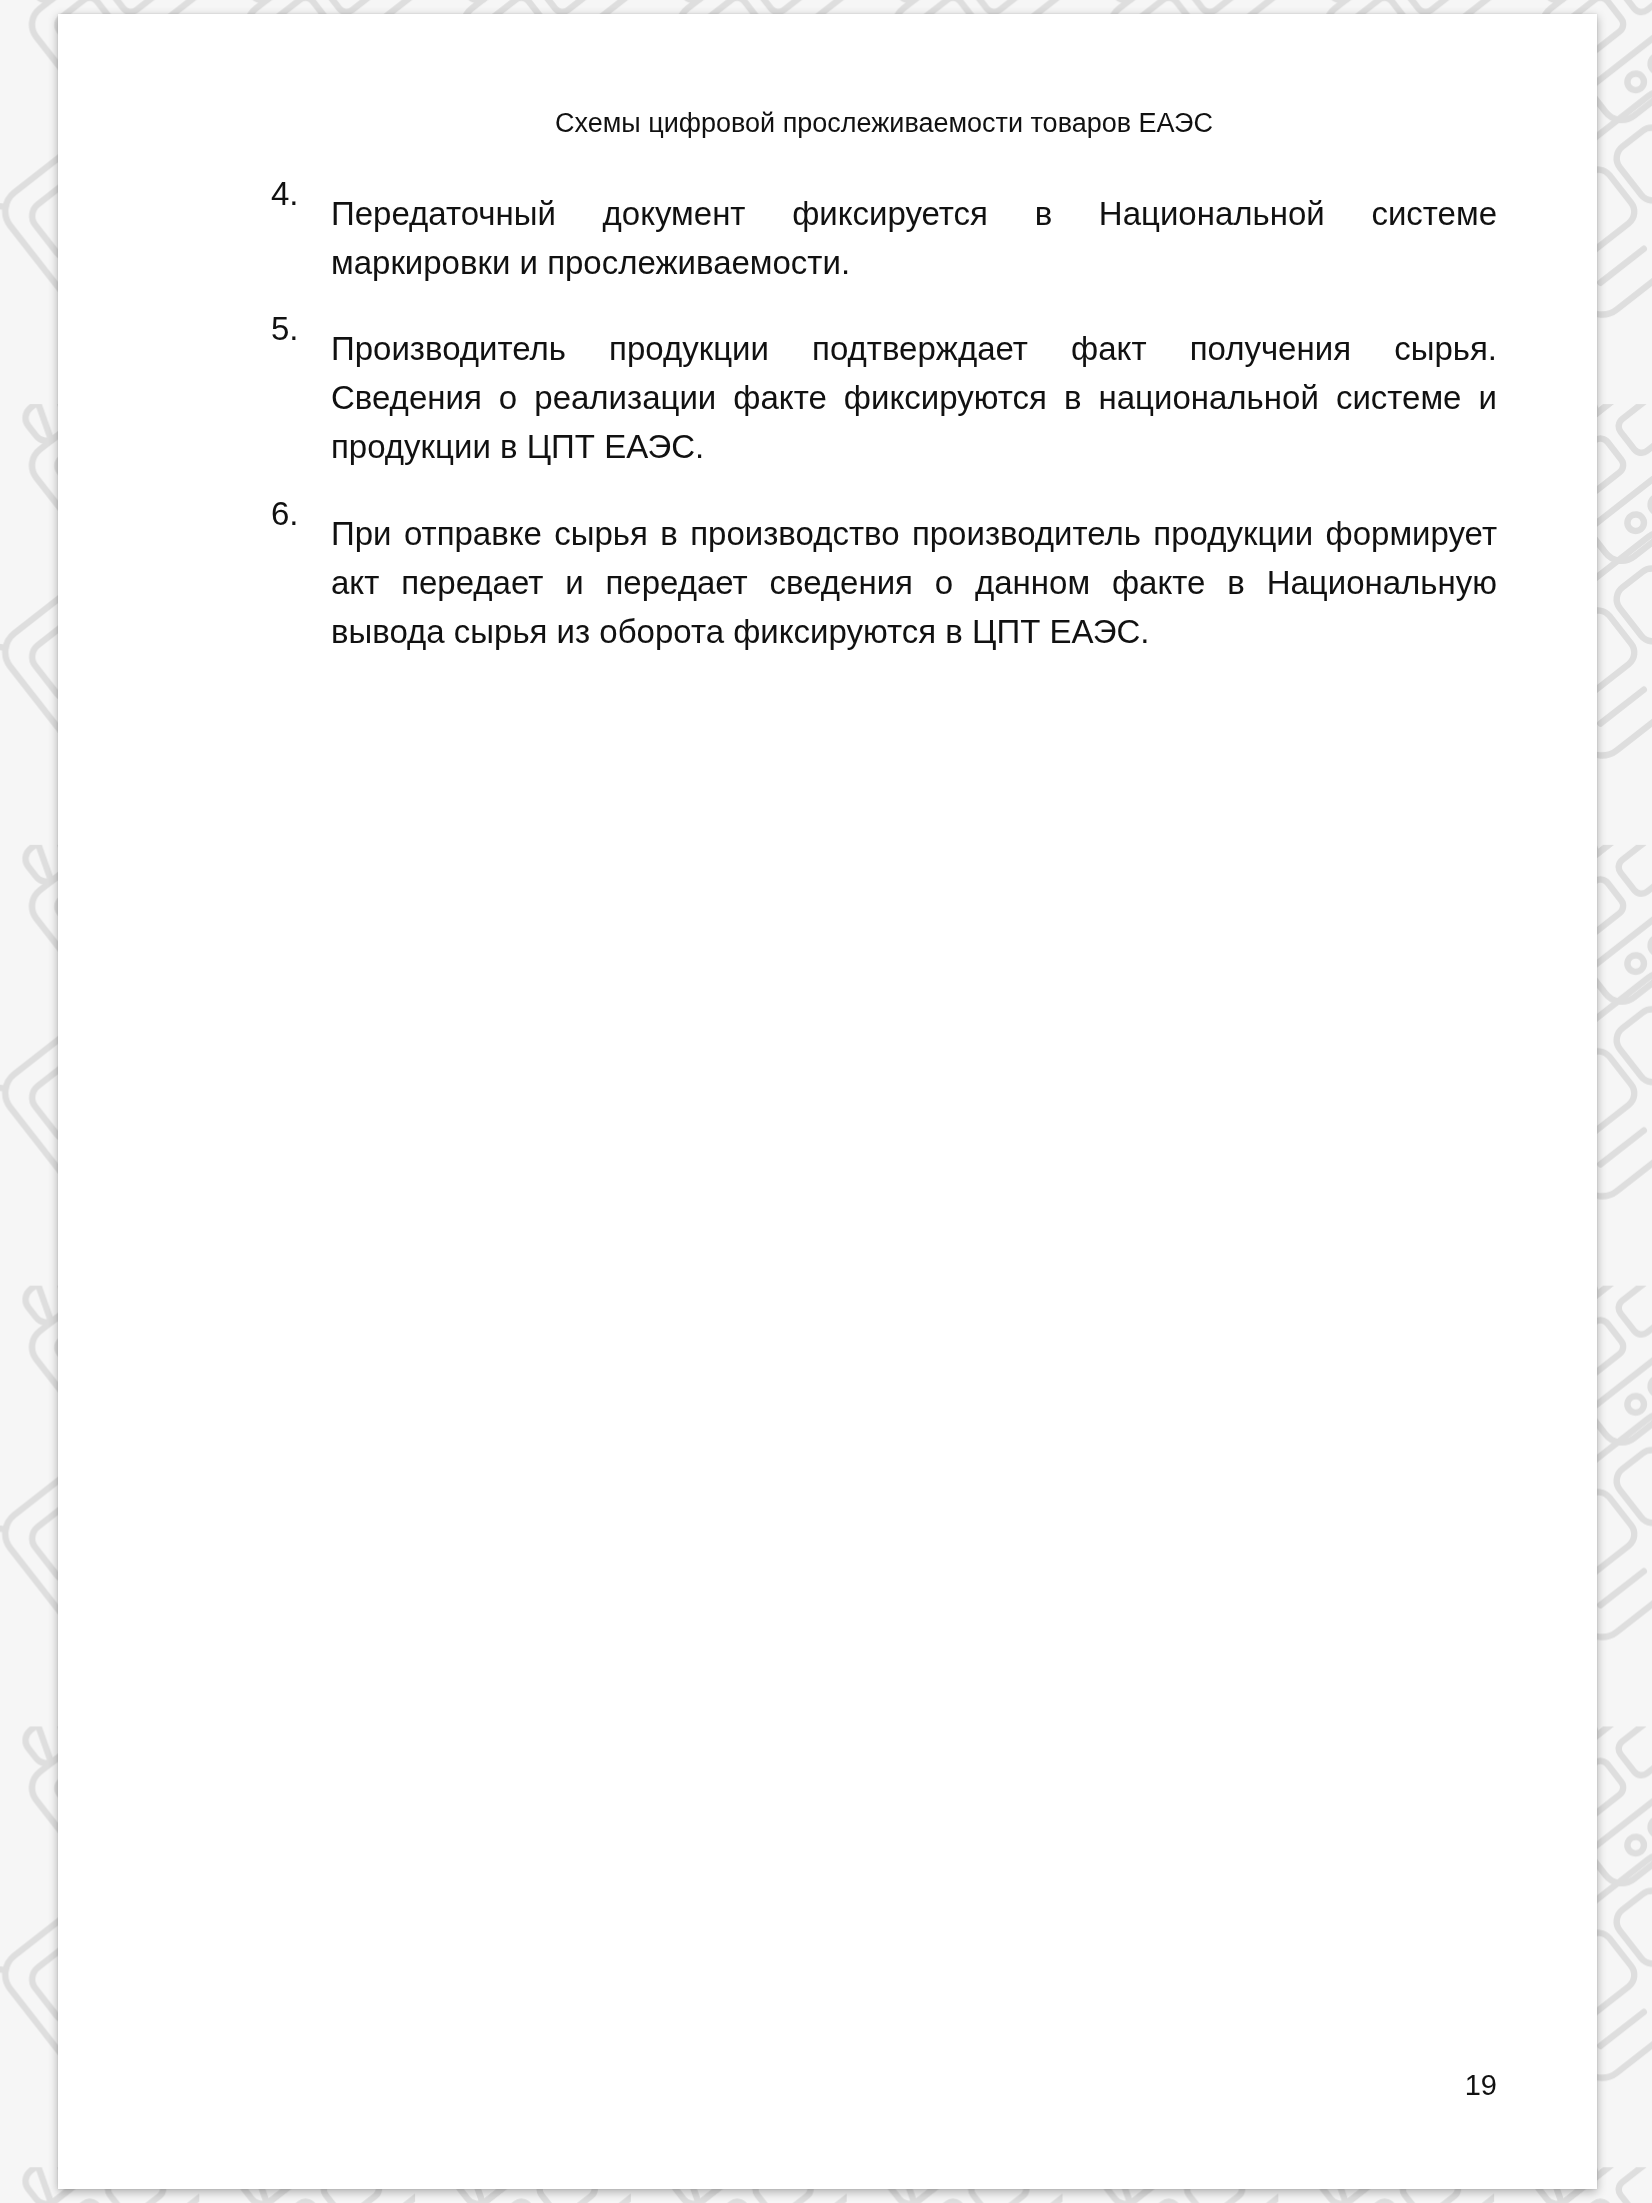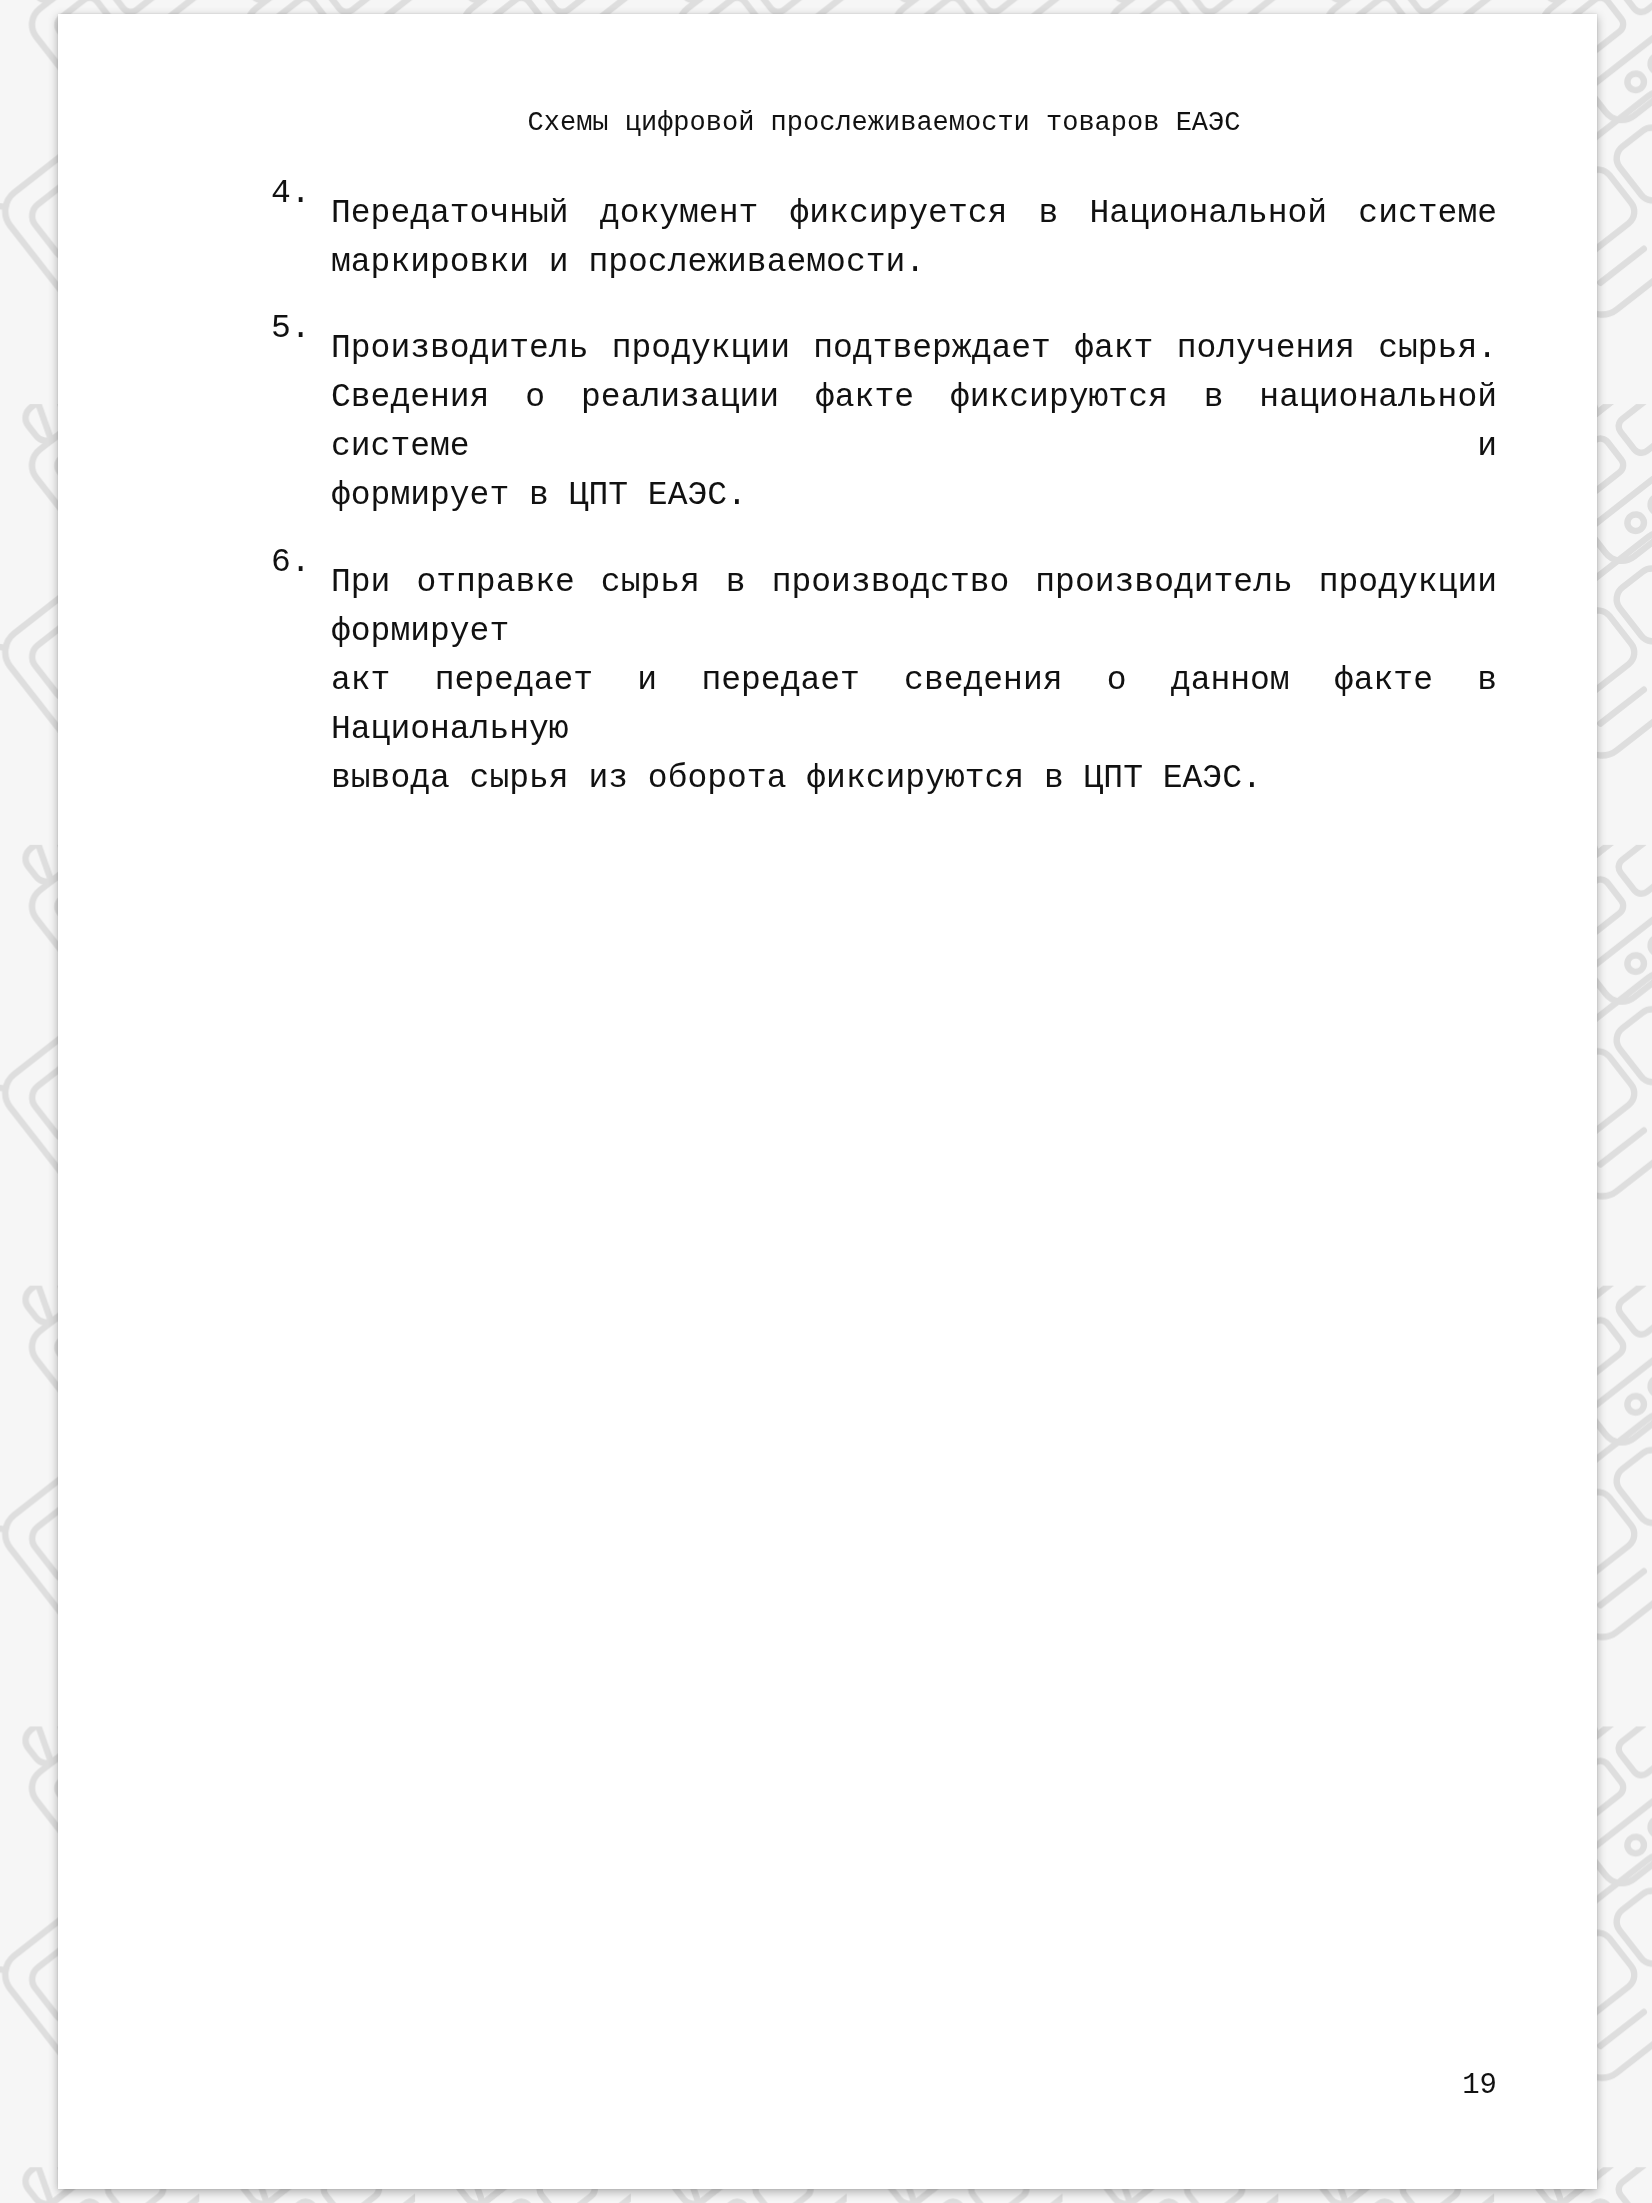--- a/index.html
+++ b/index.html
@@ -2,21 +2,21 @@
 <html style="font-size:14.7px"><head>
 <meta charset="utf-8">
 <style>
   html,body{margin:0;padding:0;}
   #canvas{
     position:relative;
     width:1653px;
     height:2204px;
     background:#f6f6f6;
     overflow:hidden;
-    font-family:Liberation Mono, monospace;
+    font-family:Liberation Sans, sans-serif;
     color:#111;
   }
   #wm-layer{
     position:absolute;
     left:0;top:0;
     z-index:0;
   }
   .sheet{
     position:absolute;
     left:58px;
@@ -129,21 +129,21 @@
               <div class="tline">Передаточный документ фиксируется в Национальной системе</div>
               <div class="tline tline-last">маркировки и прослеживаемости.</div>
             </div>
         </div>
 
         <div class="list-item">
           <div class="item-num">5.</div>
           <div class="item-text">
               <div class="tline">Производитель продукции подтверждает факт получения сырья.</div>
               <div class="tline">Сведения о реализации факте фиксируются в национальной системе и</div>
-              <div class="tline tline-last">формирует в ЦПТ ЕАЭС.</div>
+              <div class="tline tline-last">продукции в ЦПТ ЕАЭС.</div>
             </div>
         </div>
 
         <div class="list-item">
           <div class="item-num">6.</div>
           <div class="item-text">
               <div class="tline">При отправке сырья в производство производитель продукции формирует</div>
               <div class="tline">акт передает и передает сведения о данном факте в Национальную</div>
               <div class="tline tline-last">вывода сырья из оборота фиксируются в ЦПТ ЕАЭС.</div>
             </div>

